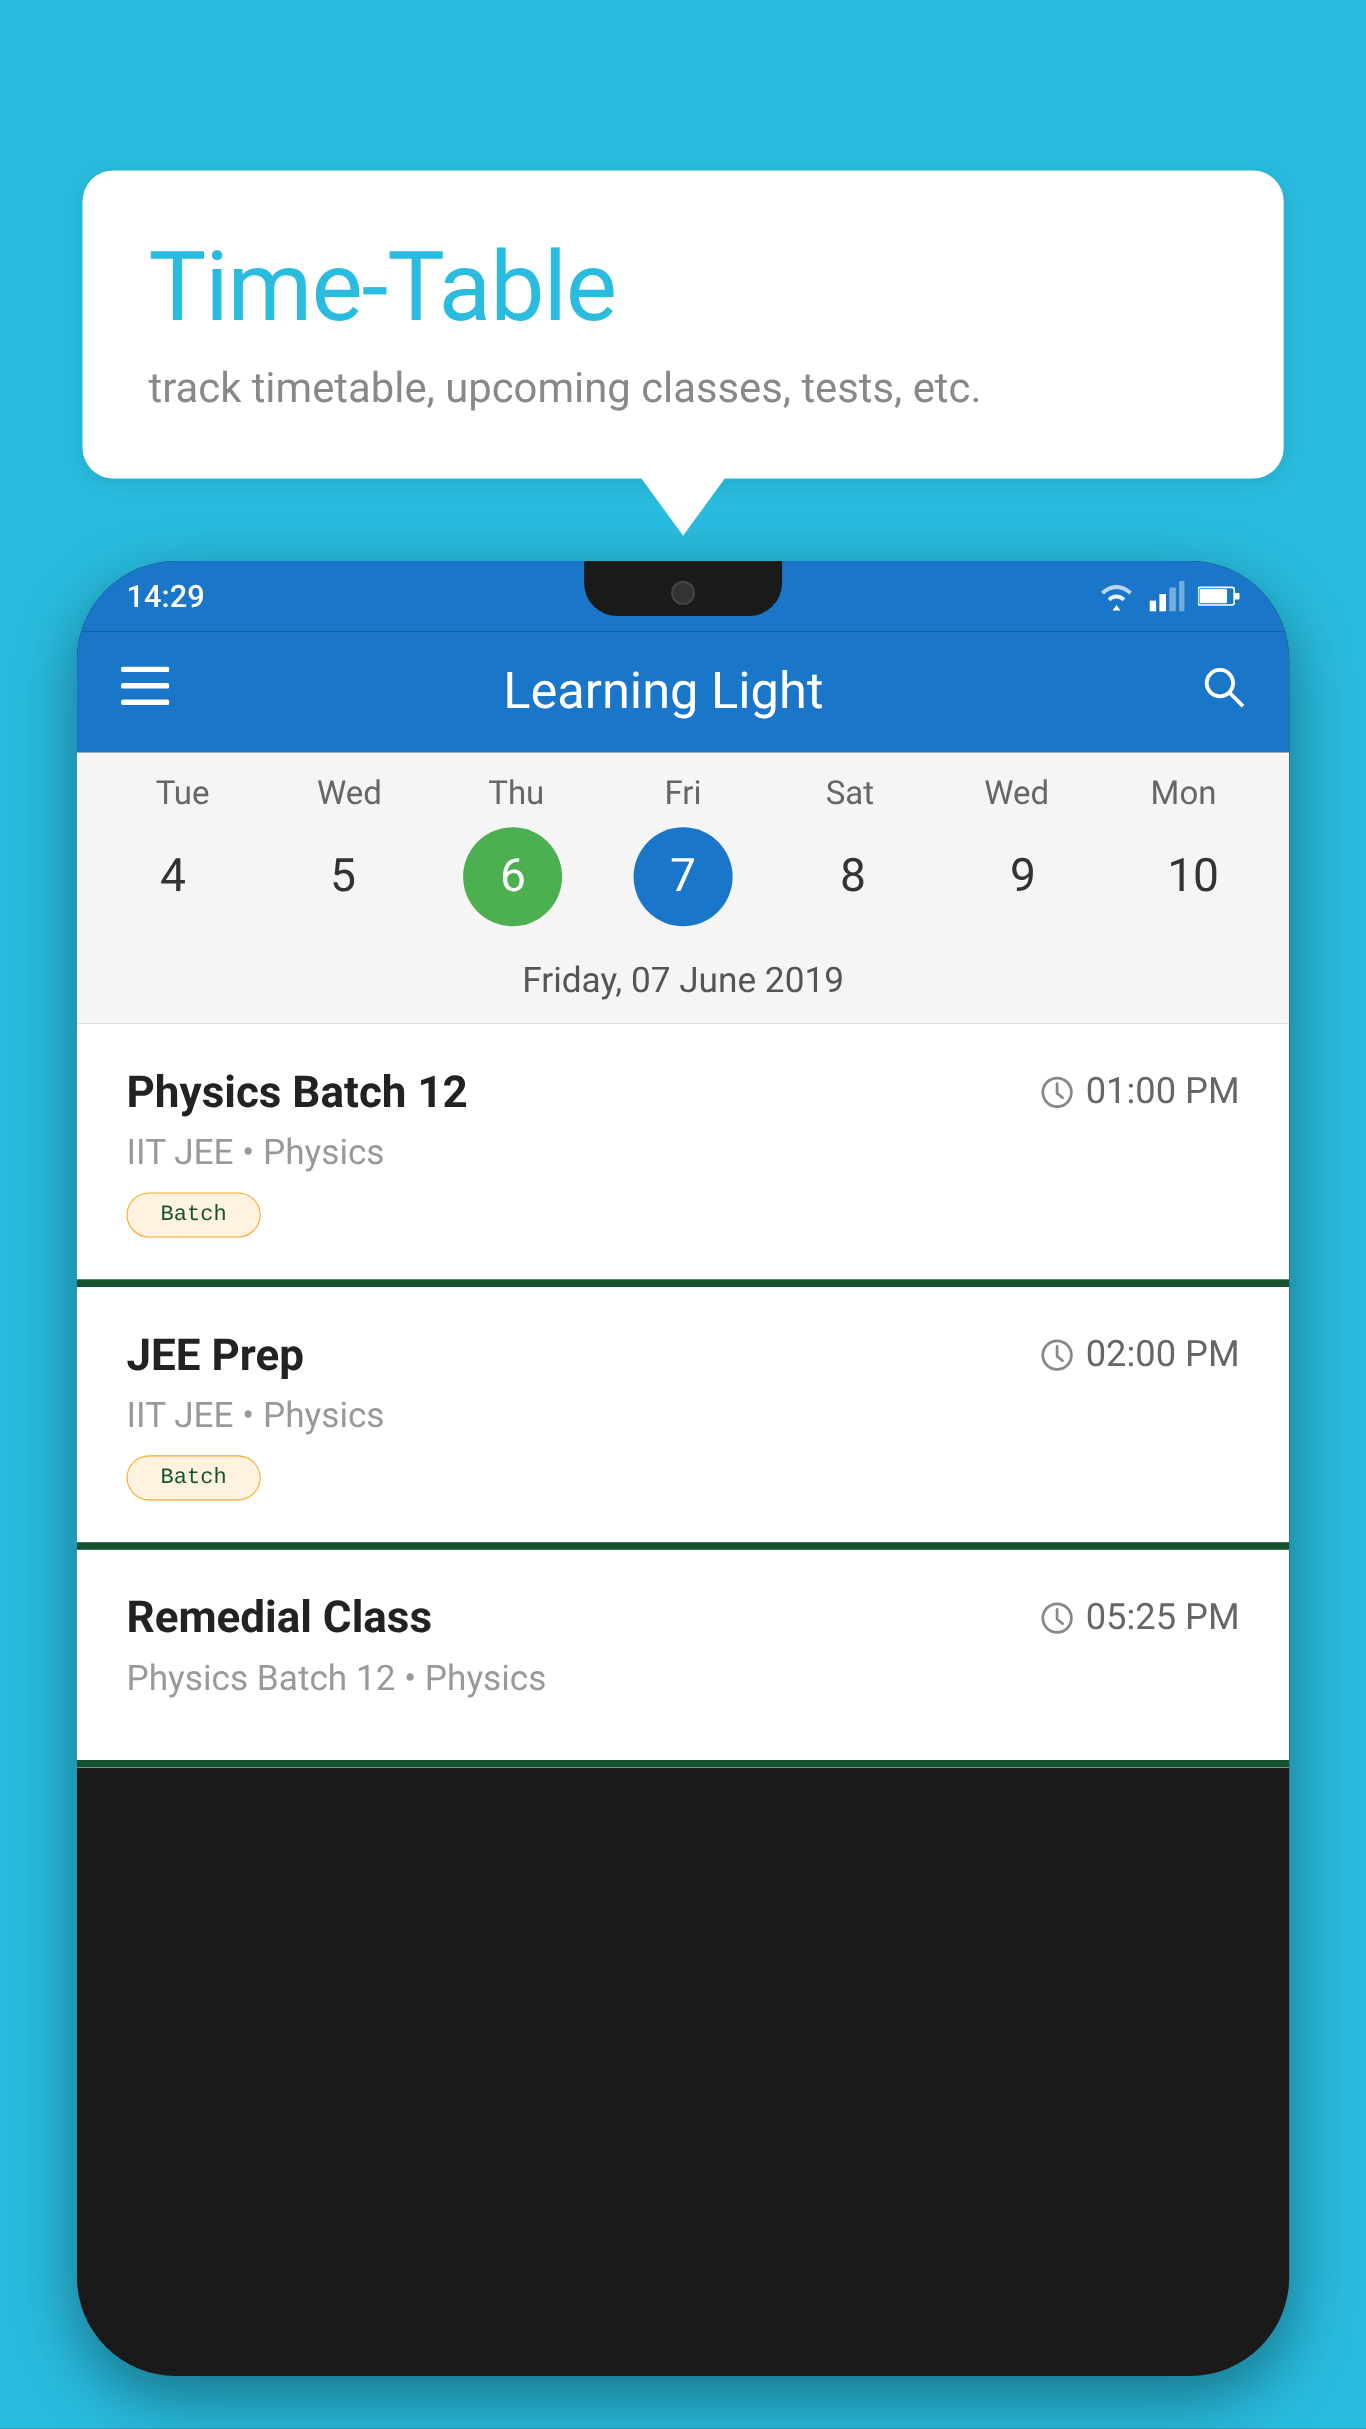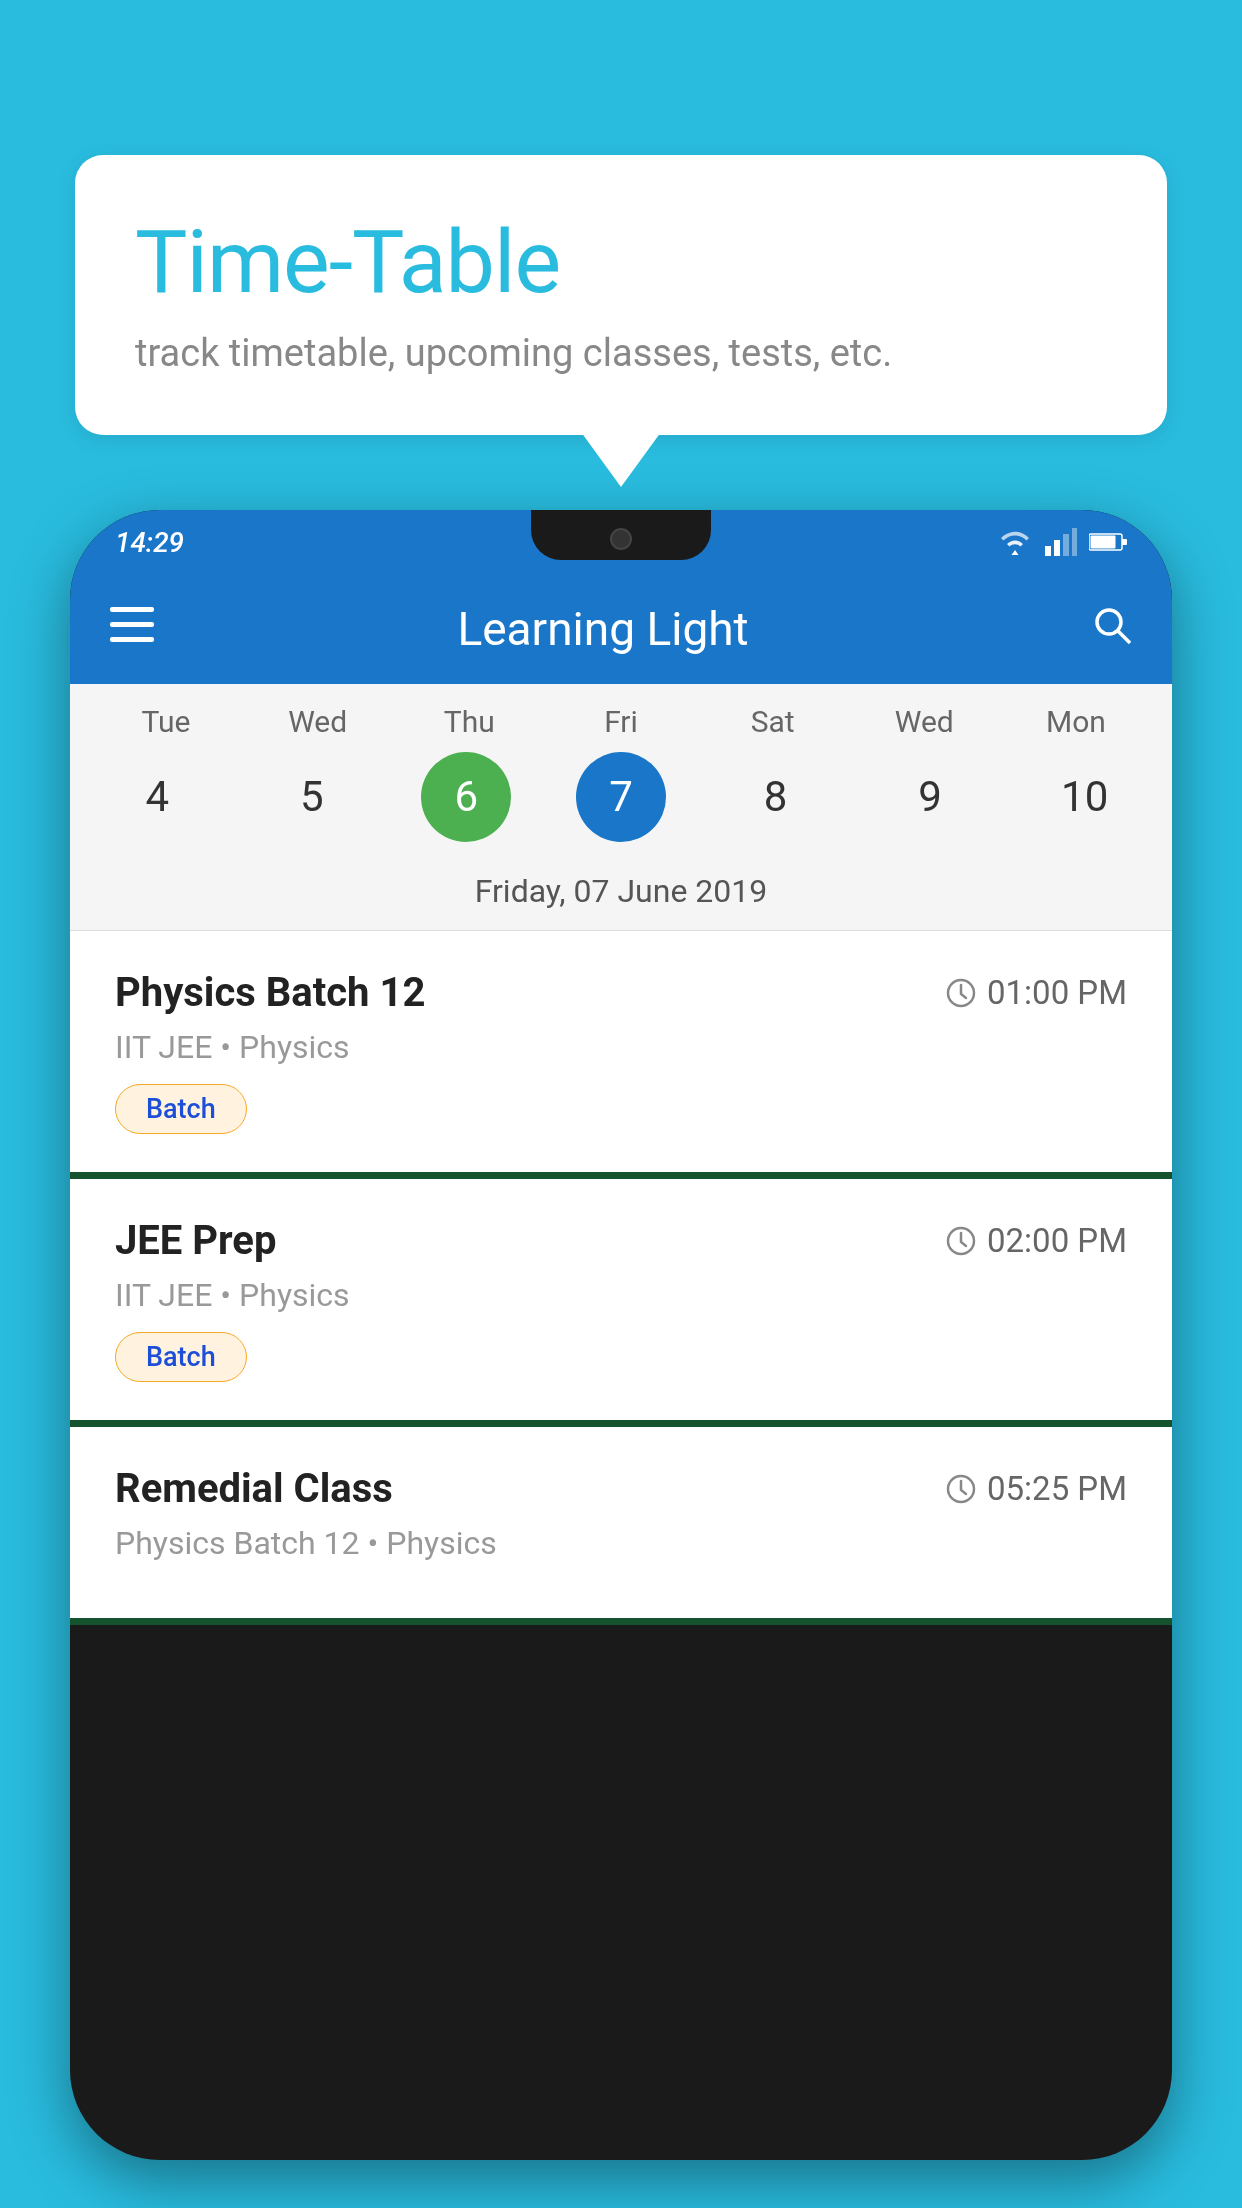--- a/index.html
+++ b/index.html
@@ -82,21 +82,20 @@
       align-items: center;
       justify-content: space-between;
       padding: 0 45px;
       position: relative;
     }
 
     .status-time {
       color: white;
       font-size: 28px;
       font-weight: 500;
-      font-style: italic;
     }
 
     .status-icons {
       display: flex;
       align-items: center;
       gap: 12px;
     }
 
     
     .notch {
@@ -263,26 +262,27 @@
 
     .schedule-item-meta {
       color: #999;
       font-size: 32px;
       margin-bottom: 18px;
     }
 
     .batch-tag {
       display: inline-block;
       background: #FFF3E0;
-      color: #1d4ed8;
+      color: #14532d;
       border: 1.5px solid #F9A825;
       border-radius: 30px;
       padding: 8px 30px;
-      font-size: 27px;
+      font-size: 20px;
       font-weight: 500;
+      font-family: Liberation Mono, monospace;
     }
 
     
     .inner-screen {
       border-radius: 80px;
       overflow: hidden;
       height: 100%;
       position: relative;
     }
   </style>

